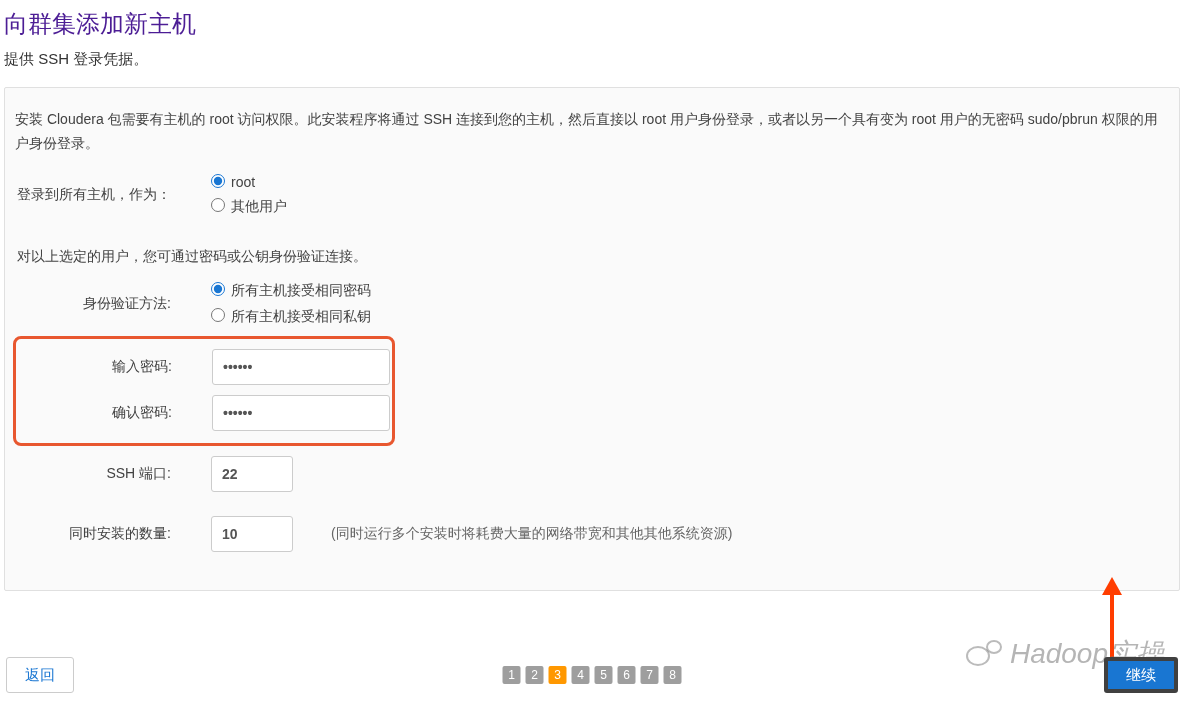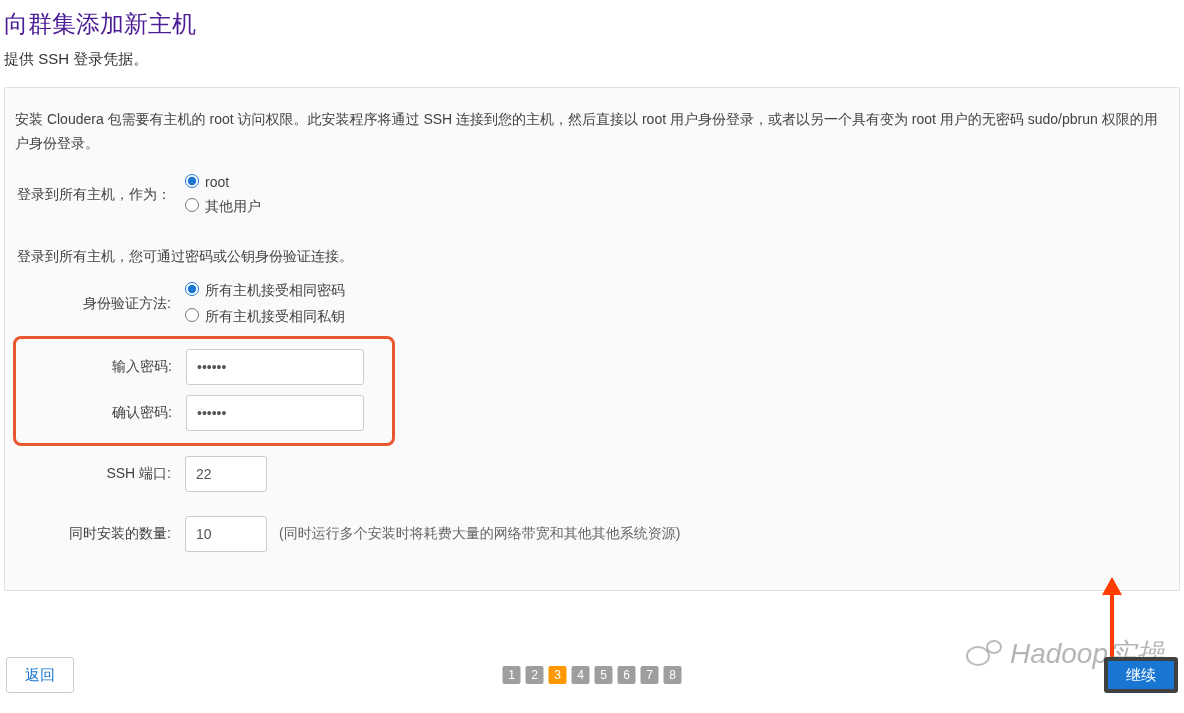--- a/index.html
+++ b/index.html
@@ -37,20 +37,21 @@
     .intro-text {
       font-size: 14px;
       color: #424242;
       line-height: 1.7;
       margin-bottom: 18px;
     }
     .form-row {
       display: flex;
       align-items: center;
       margin-bottom: 10px;
+      gap: 26px;
     }
     .form-label {
       width: 170px;
       text-align: right;
       padding-right: 14px;
       color: #424242;
       font-size: 14px;
     }
     .radio-group {
       display: flex;
@@ -82,20 +83,21 @@
       width: 382px;
     }
     .text-input {
       height: 36px;
       border: 1px solid #cccccc;
       border-radius: 3px;
       padding: 0 10px;
       font-size: 14px;
       color: #555;
       background: #ffffff;
+      font-weight: bold;
     }
     .w-pass { width: 178px; }
     .w-port { width: 82px; }
     .hint {
       color: #666;
       font-size: 14px;
       margin-left: 12px;
     }
     .footer-bar {
       position: absolute;
@@ -226,21 +228,21 @@
         <span class="radio-text">root</span>
       </label>
       <label class="radio-row">
         <input type="radio" name="loginas" style="">
         <span class="radio-text">其他用户</span>
       </label>
     </div>
   </div>
 
   <div class="section-spacer"></div>
-  <div class="prompt-text">登录到所有主机，您可通过密码或公钥身份验证连接。</div>
+  <div class="prompt-text">对以上选定的用户，您可通过密码或公钥身份验证连接。</div>
 
   <div class="form-row">
     <div class="form-label">身份验证方法:</div>
     <div class="radio-group">
       <label class="radio-row">
         <input type="radio" name="authmethod" checked="" style="">
         <span class="radio-text">所有主机接受相同密码</span>
       </label>
       <label class="radio-row">
         <input type="radio" name="authmethod" style="">

